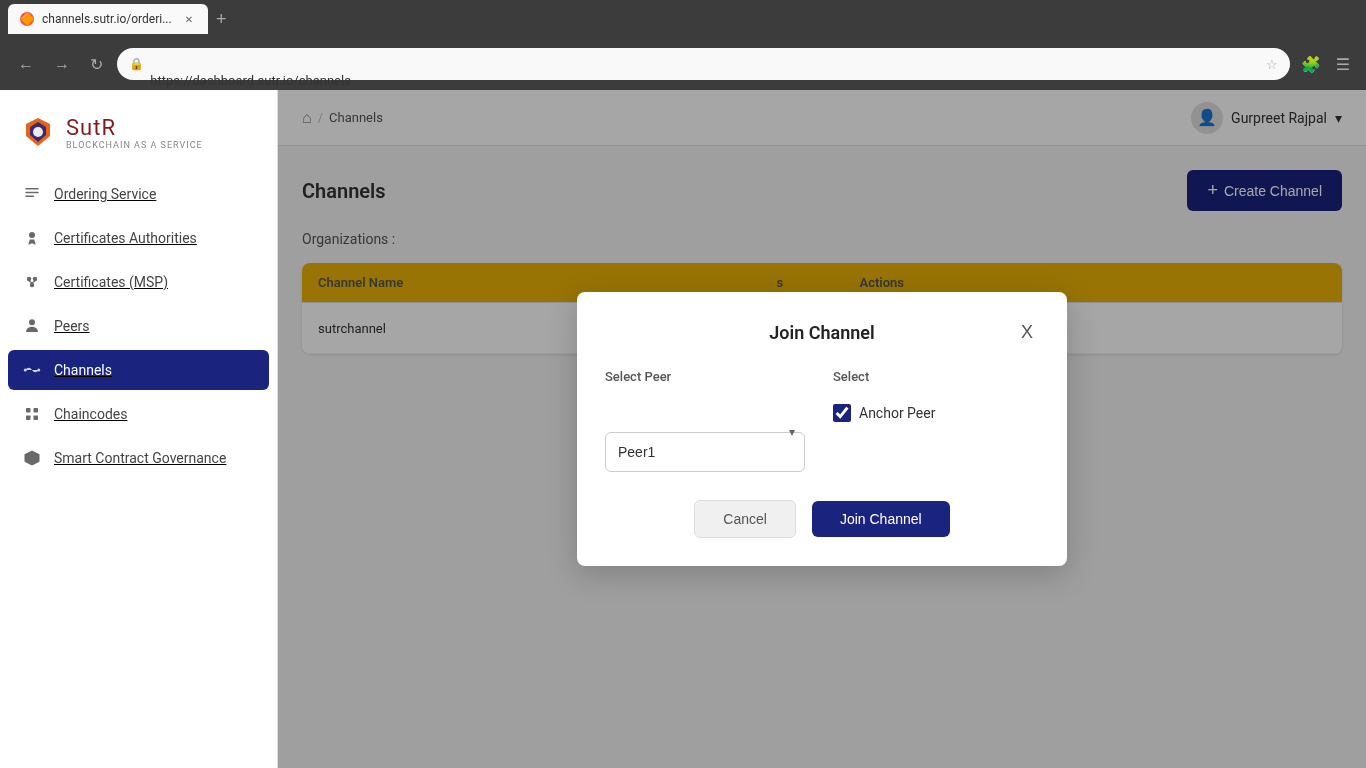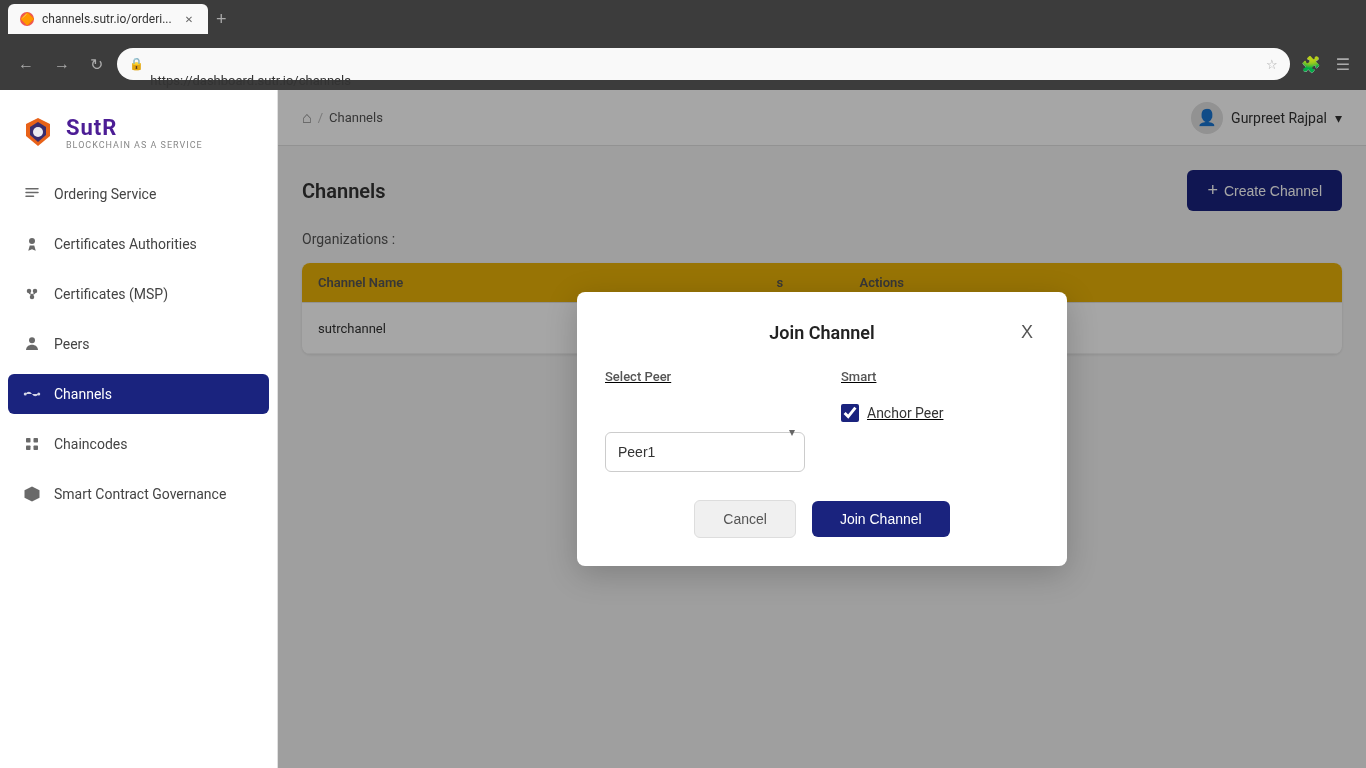--- a/index.html
+++ b/index.html
@@ -22,23 +22,23 @@
     .toolbar-icon-btn { background: none; border: none; color: #aaa; font-size: 16px; cursor: pointer; padding: 4px; }
 
     
     .app-layout { display: flex; height: calc(768px - 90px); }
 
     
     .sidebar { width: 278px; background: #fff; border-right: 1px solid #e0e0e0; display: flex; flex-direction: column; padding: 16px 0; flex-shrink: 0; }
     .sidebar-logo { padding: 8px 20px 24px; display: flex; align-items: center; gap: 10px; }
     .logo-icon { width: 36px; height: 36px; }
     .logo-text { display: flex; flex-direction: column; }
-    .logo-brand { font-size: 22px; font-weight: 700; color: #4c1d95; letter-spacing: 1px; }
+    .logo-brand { font-size: 22px; font-weight: 400; color: #7f1d1d; letter-spacing: 1px; }
     .logo-sub { font-size: 9px; color: #888; letter-spacing: 1px; text-transform: uppercase; }
-    .sidebar-nav { display: flex; flex-direction: column; gap: 10px; padding: 0 8px; }
+    .sidebar-nav { display: flex; flex-direction: column; gap: 4px; padding: 0 8px; text-decoration: underline; }
     .sidebar-item { display: flex; align-items: center; gap: 12px; padding: 10px 14px; border-radius: 6px; cursor: pointer; font-size: 14px; color: #444; }
     .sidebar-item.active { background: #1a237e; color: #fff; }
     .sidebar-item .item-icon { width: 20px; height: 20px; display: flex; align-items: center; justify-content: center; font-size: 16px; opacity: 0.8; }
 
     
     .main-content { flex: 1; background: #f5f5f5; overflow: auto; position: relative; }
 
     
     .overlay { position: absolute; top: 0; left: 0; right: 0; bottom: 0; background: rgba(0,0,0,0.35); z-index: 10; }
 
@@ -72,21 +72,21 @@
     .page-num { background: #1a237e; color: #fff; border: none; border-radius: 4px; width: 34px; height: 34px; display: flex; align-items: center; justify-content: center; font-size: 14px; }
     .per-page-btn { background: #1a237e; color: #fff; border: none; border-radius: 4px; padding: 0 12px; height: 34px; display: flex; align-items: center; gap: 6px; cursor: pointer; font-size: 14px; }
 
     
     .modal-backdrop { position: absolute; top: 0; left: 0; right: 0; bottom: 0; z-index: 20; display: flex; align-items: center; justify-content: center; }
     .modal { background: #fff; border-radius: 8px; box-shadow: 0 8px 32px rgba(0,0,0,0.2); width: 490px; padding: 28px; position: relative; }
     .modal-header { display: flex; align-items: center; justify-content: space-between; margin-bottom: 24px; }
     .modal-title { font-size: 18px; font-weight: 600; color: #222; flex: 1; text-align: center; }
     .modal-close { background: none; border: none; font-size: 18px; cursor: pointer; color: #555; padding: 2px 6px; }
     .modal-body { margin-bottom: 28px; }
-    .modal-row { display: flex; align-items: flex-start; gap: 36px; text-decoration: underline; }
+    .modal-row { display: flex; align-items: flex-start; gap: 28px; }
     .form-group { display: flex; flex-direction: column; gap: 8px; }
     .form-label { font-size: 13px; color: #555; font-weight: 500; }
     .select-wrapper { position: relative; }
     .peer-select { width: 200px; height: 40px; border: 1px solid #ccc; border-radius: 6px; padding: 0 36px 0 12px; font-size: 14px; color: #333; background: #fff; appearance: none; cursor: pointer; margin-top: 40px; }
     .select-chevron { position: absolute; right: 10px; top: 50%; transform: translateY(-50%); pointer-events: none; color: #666; font-size: 12px; }
     .checkbox-group { display: flex; flex-direction: column; gap: 8px; margin-top: 4px; }
     .checkbox-row { display: flex; align-items: center; gap: 8px; margin-top: 8px; }
     .checkbox-input { width: 18px; height: 18px; accent-color: #1a237e; cursor: pointer; }
     .checkbox-label { font-size: 14px; color: #333; text-align: right; }
     .modal-footer { display: flex; align-items: center; justify-content: center; gap: 16px; }
@@ -287,21 +287,21 @@
             <div class="form-group">
               <label class="form-label">Select Peer</label>
               <div class="select-wrapper">
                 <select class="peer-select">
                   <option value="Peer1">Peer1</option>
                 </select>
                 <span class="select-chevron">▾</span>
               </div>
             </div>
             <div class="form-group">
-              <label class="form-label">Smart</label>
+              <label class="form-label">Select</label>
               <div class="checkbox-group">
                 <div class="checkbox-row">
                   <input type="checkbox" class="checkbox-input" checked="" style="">
                   <span class="checkbox-label">Anchor Peer</span>
                 </div>
               </div>
             </div>
           </div>
         </div>
         <div class="modal-footer">

